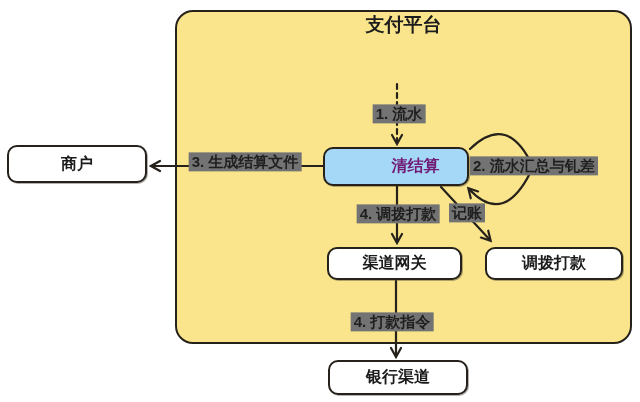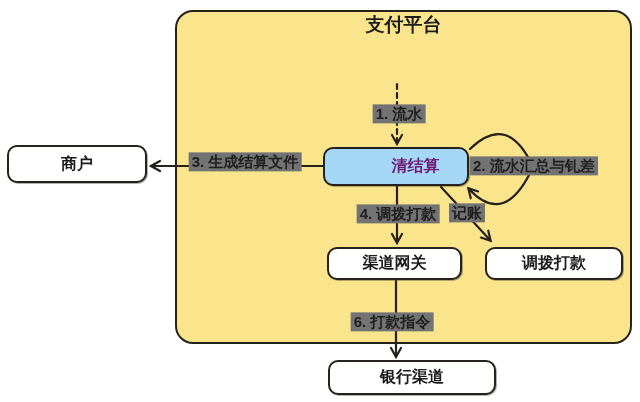--- a/index.html
+++ b/index.html
@@ -56,21 +56,21 @@
     </g>
   </svg>
 
   <div class="edge-label centered" style="left:399px;top:114px;">1. 流水</div>
   <div class="edge-label left-anchored" style="left:470px;top:166px;">2. 流水汇总与钆差</div>
   <div class="edge-label centered" style="left:245px;top:162px;">
     <div>3. 生成结算文件</div>
   </div>
   <div class="edge-label centered" style="left:398px;top:214px;">4. 调拨打款</div>
   <div class="edge-label centered" style="left:467px;top:213px;">记账</div>
-  <div class="edge-label centered" style="left:392px;top:322px;">6. 打款指令</div>
+  <div class="edge-label centered" style="left:392px;top:322px;">4. 打款指令</div>
 
   <div class="node highlight" style="left:323px;top:147px;width:146px;height:39px;">清结算</div>
   <div class="node" style="left:7px;top:145px;width:140px;height:38px;">商户</div>
   <div class="node" style="left:327px;top:247px;width:135px;height:33px;">渠道网关</div>
   <div class="node" style="left:485px;top:247px;width:138px;height:33px;">调拨打款</div>
-  <div class="node" style="left:328px;top:360px;width:168px;height:35px;">银行渠道</div>
+  <div class="node" style="left:328px;top:360px;width:140px;height:35px;">银行渠道</div>
 
 </div>
 
 </body></html>

